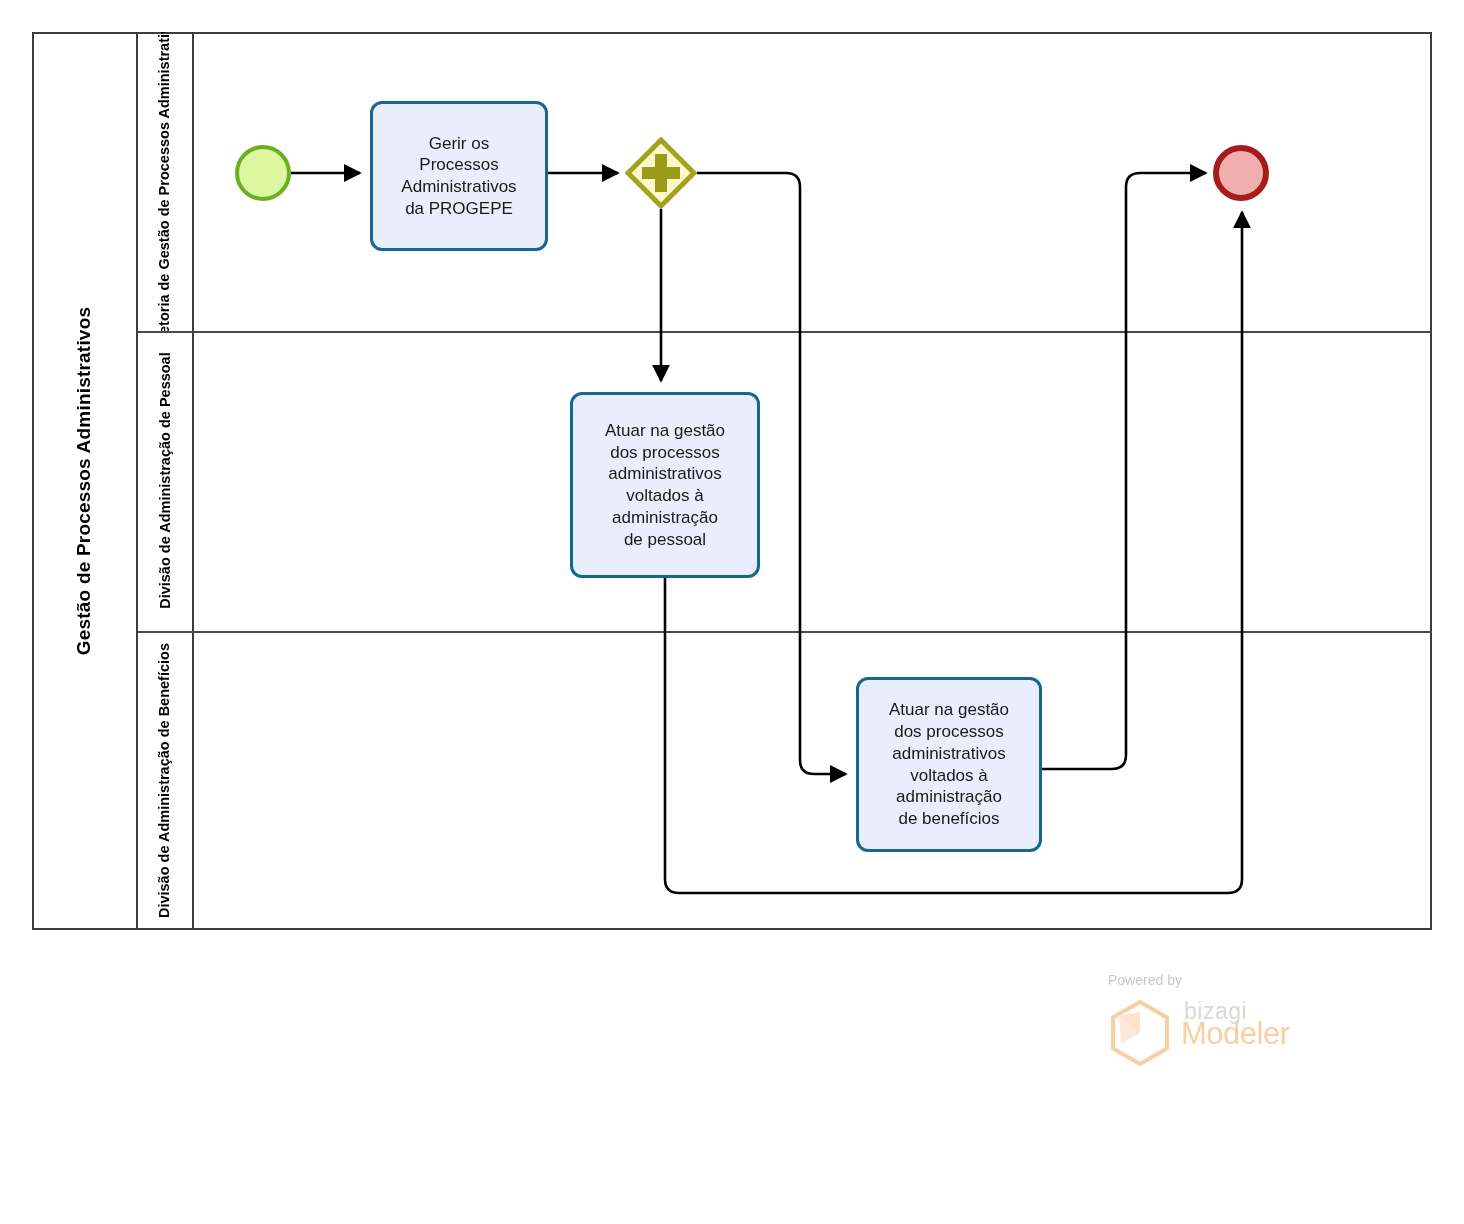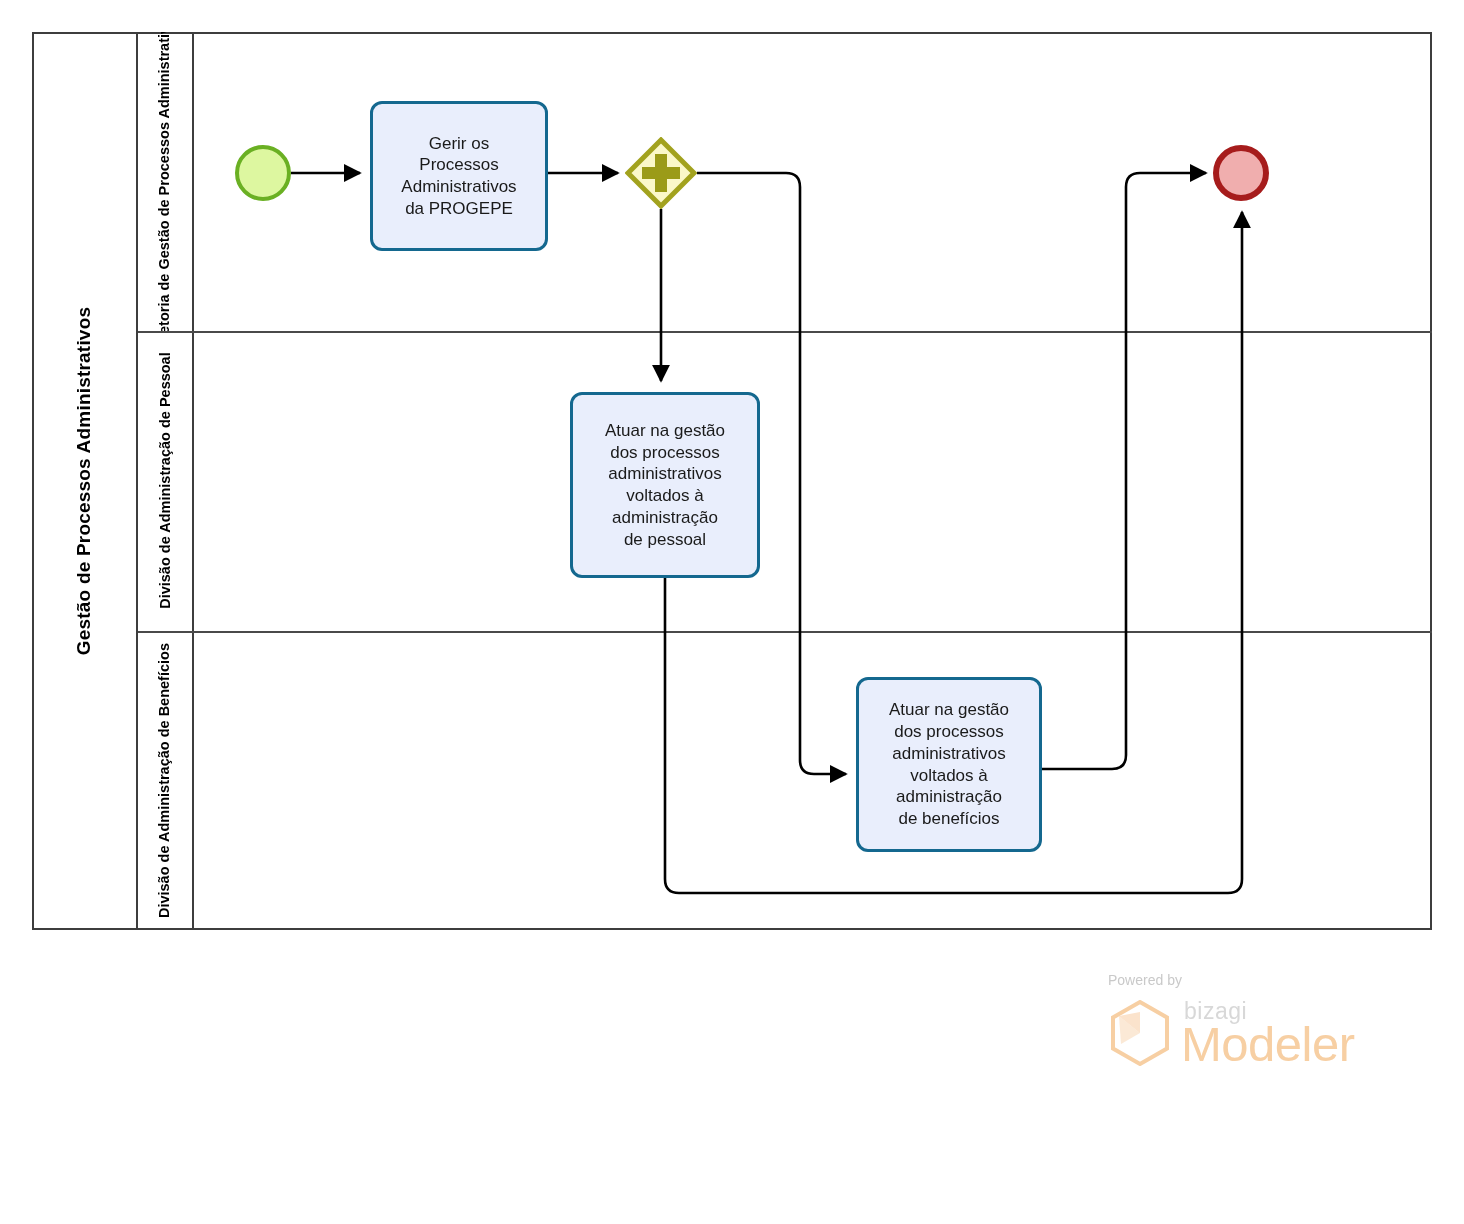--- a/index.html
+++ b/index.html
@@ -186,21 +186,21 @@
     left: 79px;
     top: 26px;
     font-size: 23px;
     color: #d8d8d8;
     letter-spacing: 0.5px;
   }
   .wm-modeler {
     position: absolute;
     left: 76px;
     top: 44px;
-    font-size: 49px;
+    font-size: 31px;
     color: #f7cfa3;
     letter-spacing: -0.5px;
   }
 </style>
 </head>
 <body>
 
 <div id="canvas">
 
   <div class="pool"></div>

